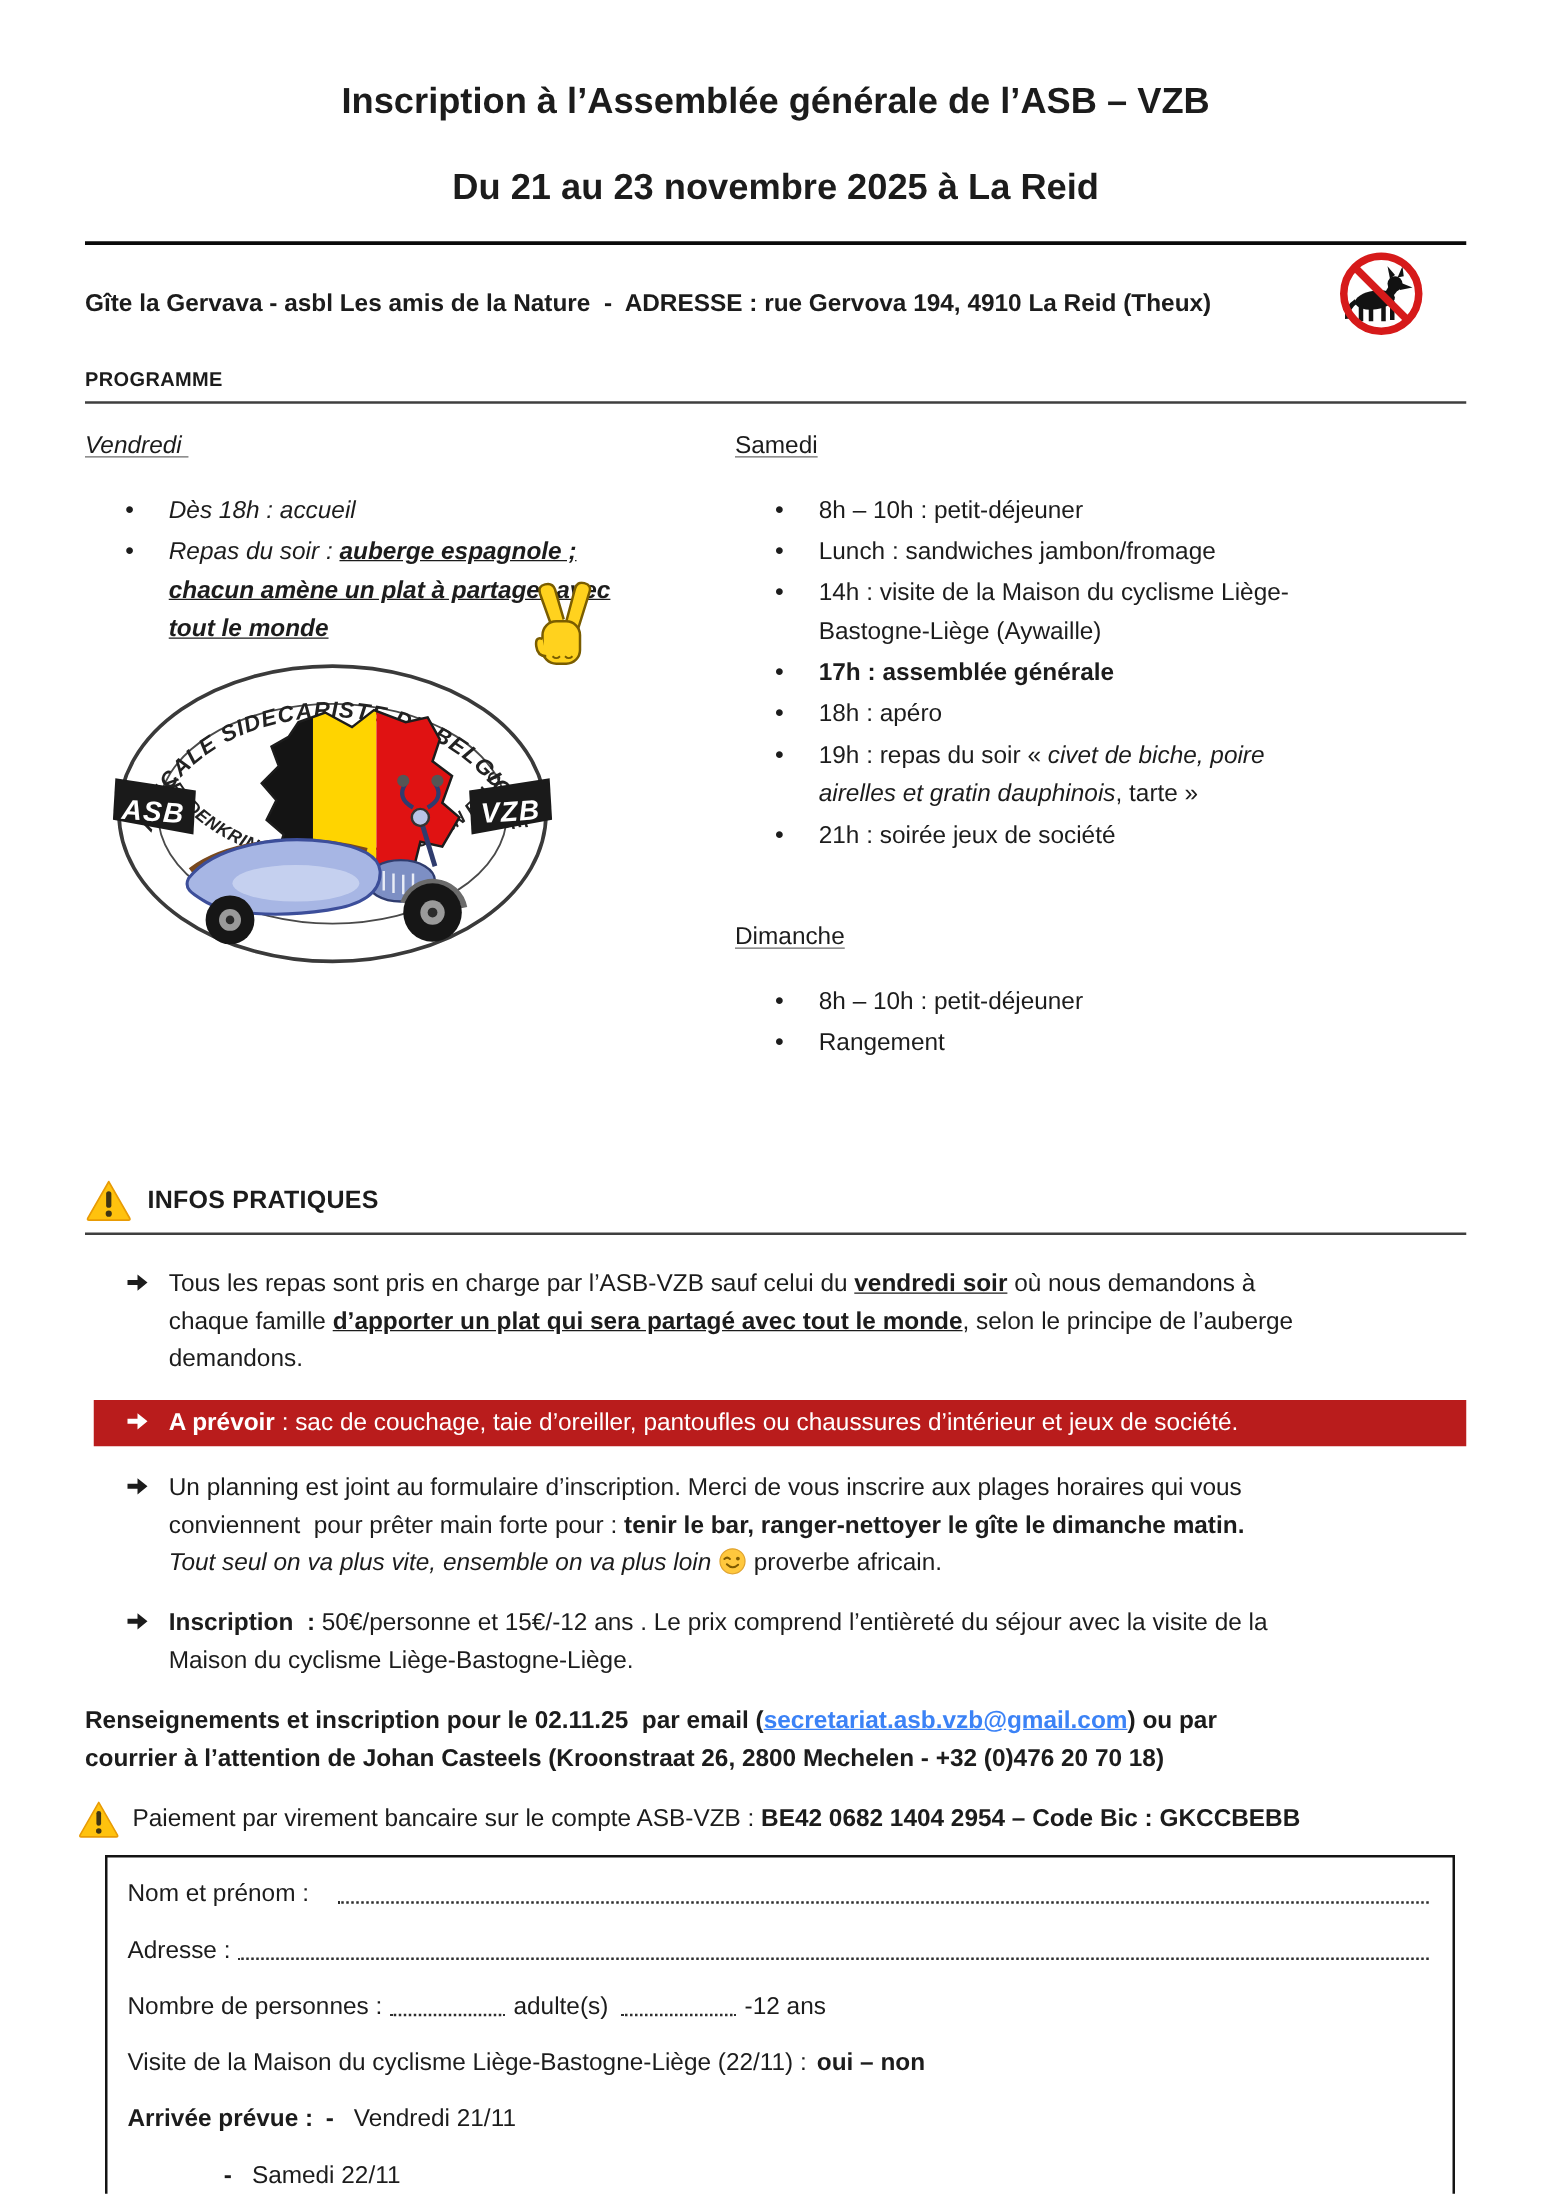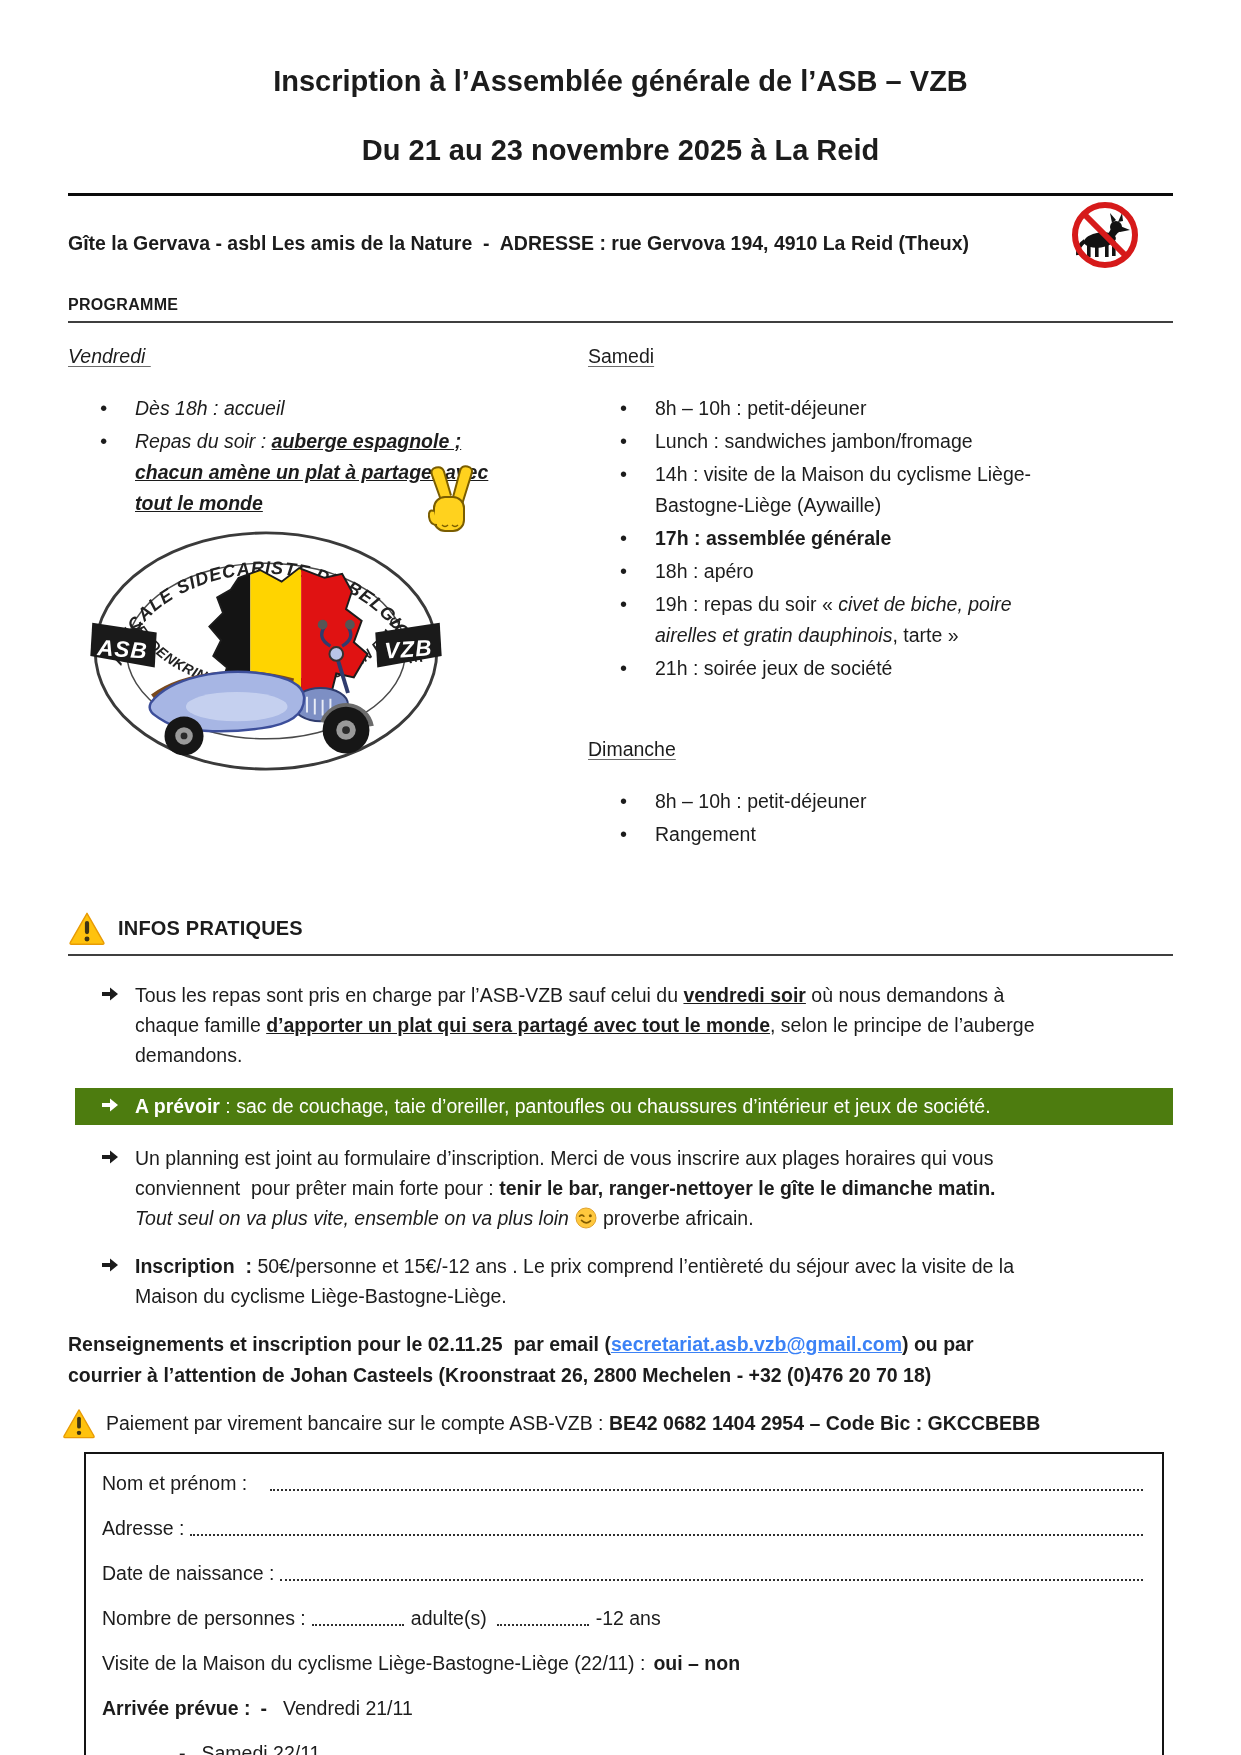--- a/index.html
+++ b/index.html
@@ -32,29 +32,29 @@
   .i{font-style:italic;text-align:center;}
   .bu{font-weight:700;text-decoration:underline;}
 
   .logo-wrap{position:relative;width:352px;margin:10px 0 0 22px;}
   .logo-svg{display:block;}
   .hand{position:absolute;top:-64px;right:-34px;width:54px;height:70px;z-index:2;}
   .arc-top{font-size:18.5px;font-weight:700;letter-spacing:1px;fill:#222;}
   .arc-bot{font-size:14.5px;font-weight:700;letter-spacing:.5px;fill:#222;}
   .ribbon-text{font-size:23px;font-weight:700;fill:#fff;letter-spacing:1px;}
 
-  .infos-head{display:flex;align-items:center;gap:12px;margin-top:58px;}
+  .infos-head{display:flex;align-items:center;gap:12px;margin-top:90px;}
   .warn{width:38px;height:37px;flex:0 0 38px;}
   .infos-title{font-weight:700;font-size:20px;letter-spacing:.2px;}
   .ilist{margin-top:24px;}
   .iitem{display:flex;line-height:30px;margin-bottom:18px;}
   .iarrow{flex:0 0 35px;margin-left:32px;padding-top:6px;}
   .iarrow svg{display:block;}
   .itext{flex:1;padding-right:2px;}
-  .alert{background:#4d7c0f;color:#ffffff;margin-left:7px;padding:3px 6px 4px 0;}
+  .alert{background:#b91c1c;color:#ffffff;margin-left:7px;padding:3px 6px 4px 0;}
   .alert .iarrow{margin-left:25px;}
   .wink{vertical-align:-4px;margin:0 6px;}
 
   .contact{font-weight:700;line-height:31px;margin:10px 0 0 0;}
   .link{color:#3b82f6;}
 
   .payment{display:flex;align-items:center;margin-top:16px;}
   .warn2{width:34px;height:33px;flex:0 0 34px;margin-left:-6px;margin-right:10px;}
 
   .formbox{margin:12px 0 0 16px;width:1080px;box-sizing:border-box;
@@ -265,24 +265,20 @@
   <div class="formbox">
     <div class="form-row">
       <span class="fr-label">Nom et prénom :</span>
       <span class="leader"></span>
     </div>
     <div class="form-row">
       <span class="fr-label">Adresse :</span>
       <span class="leader"></span>
     </div>
     <div class="form-row">
-      <span class="fr-label">Date de naissance :</span>
-      <span class="leader"></span>
-    </div>
-    <div class="form-row">
       <span class="fr-label">Nombre de personnes :</span>
       <span class="leader short"></span>
       <span class="fr-mid">adulte(s)</span>
       <span class="leader short"></span>
       <span class="fr-mid">-12 ans</span>
     </div>
     <div class="form-row">
       <span>Visite de la Maison du cyclisme Liège-Bastogne-Liège (22/11) : </span>
       <span class="b fr-val">oui – non</span>
     </div>

